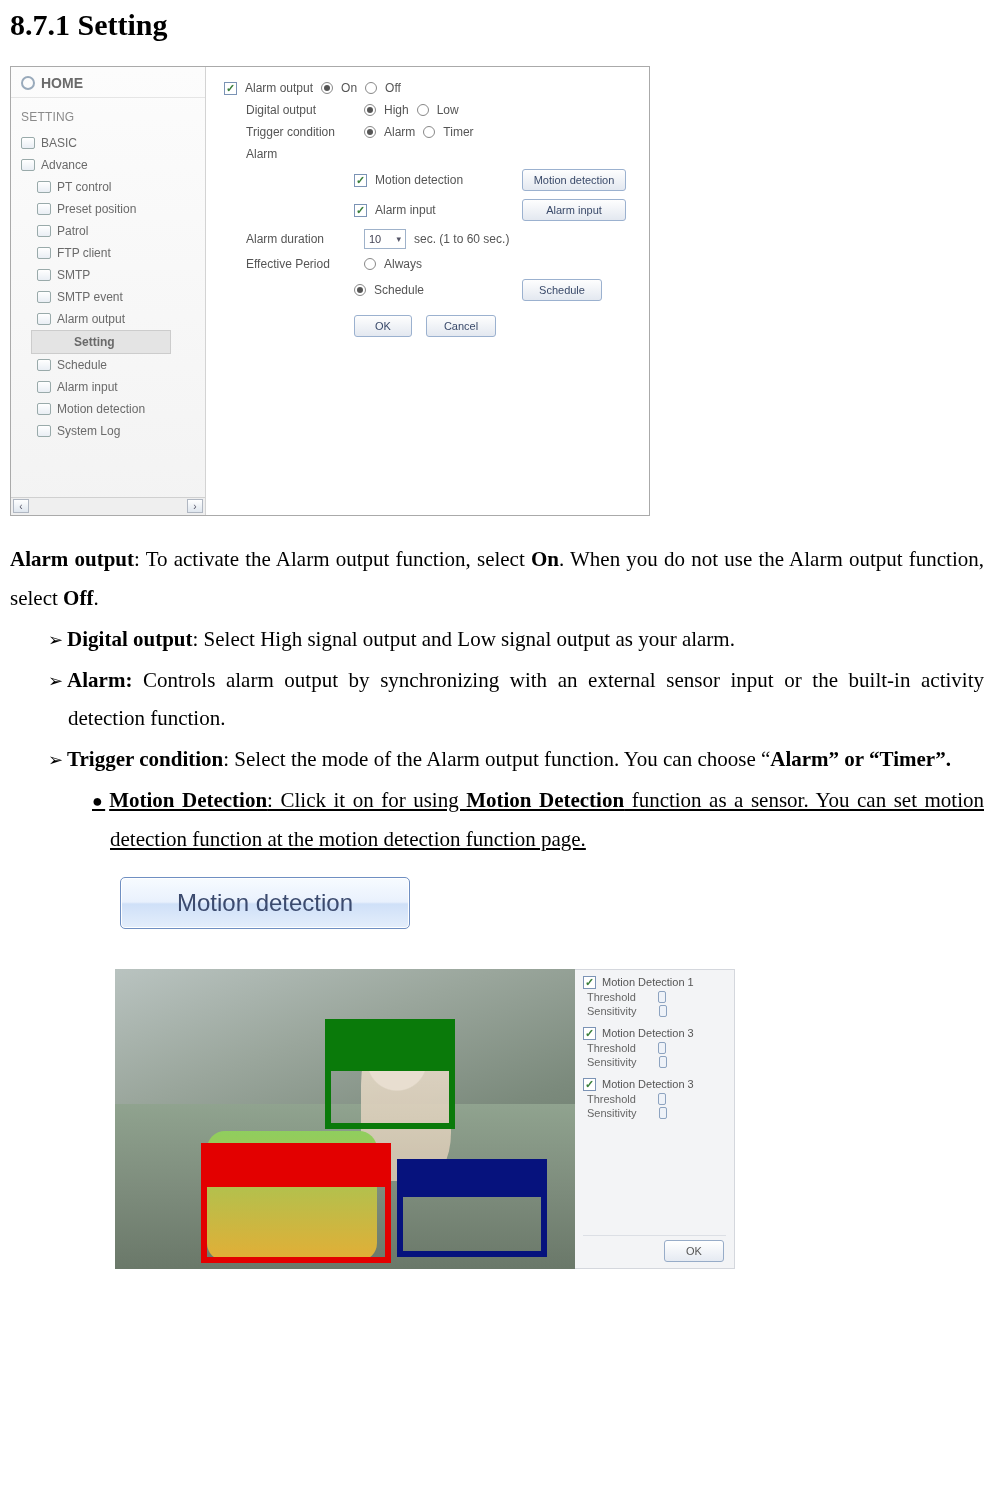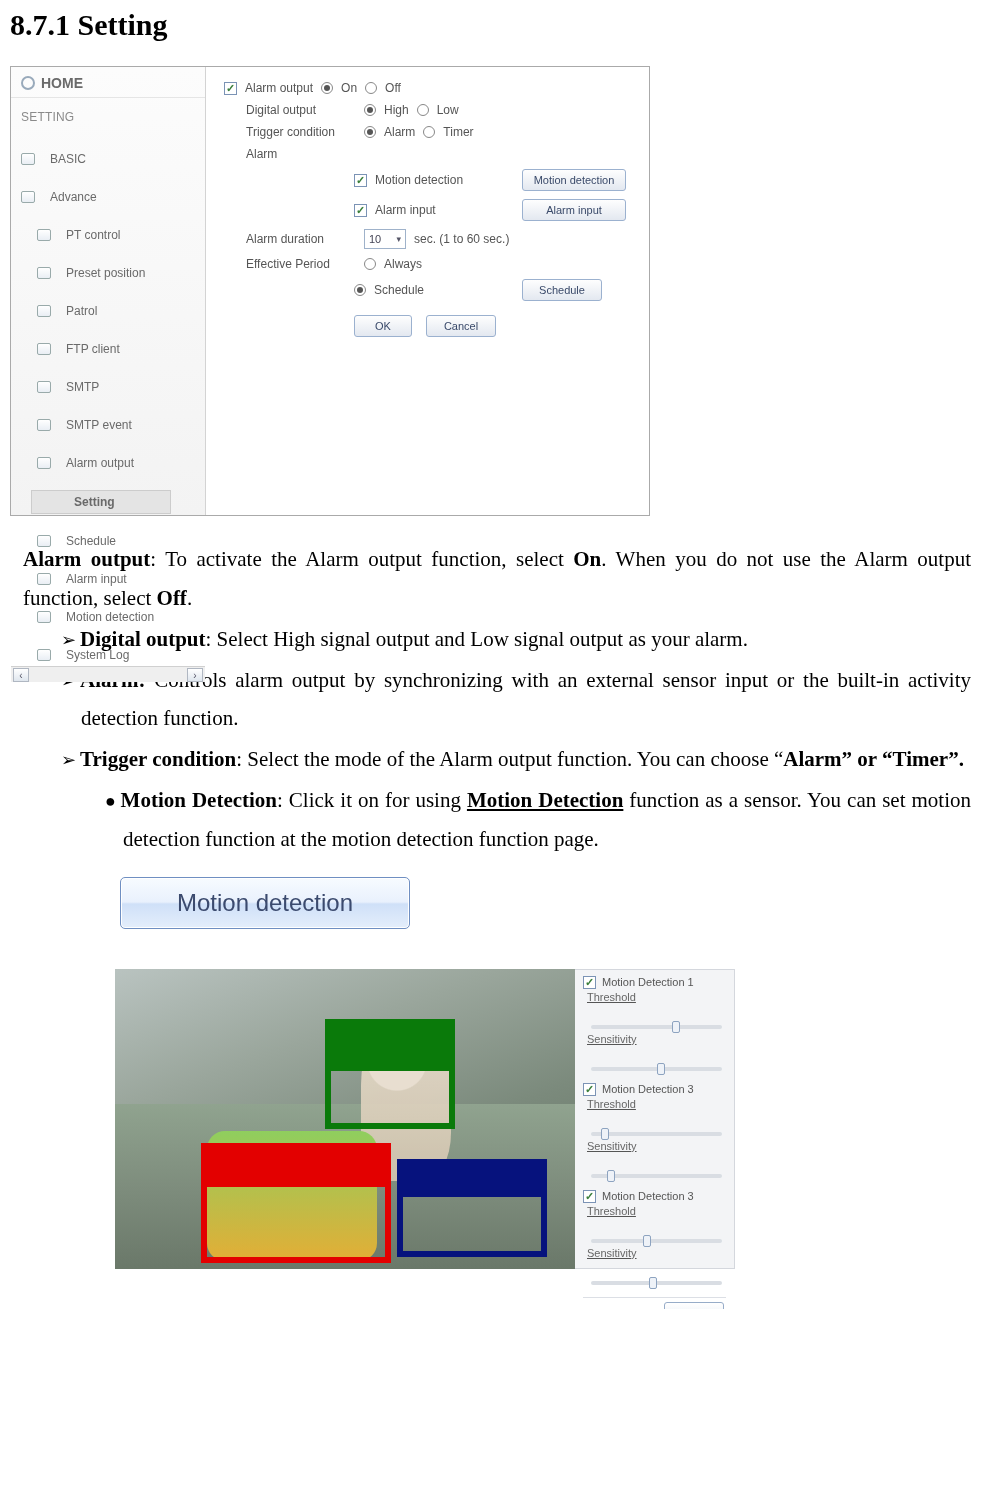--- a/index.html
+++ b/index.html
@@ -47,24 +47,23 @@
     width: 14px; height: 14px; border: 2px solid #9ab; border-radius: 50%;
     display: inline-block;
   }
   .side-heading {
     padding: 12px 10px 8px;
     color: #8a8a8a;
     font-size: 12px;
     letter-spacing: 0.2px;
   }
   .tree-item {
-    display: flex; align-items: center; gap: 15px;
+    display: flex; align-items: center; gap: 6px;
     padding: 4px 6px 4px 10px;
     color: #6a6a6a;
-    margin-top: 16px;
   }
   .tree-item.sub { padding-left: 26px; }
   .tree-item.subsub { padding-left: 42px; font-weight: bold; background: #e4e4e4; width: 140px; margin-left: 20px; border: 1px solid #ccc; }
   .tree-icon {
     width: 14px; height: 12px;
     border: 1px solid #9aa; border-radius: 2px;
     background: linear-gradient(#fff,#e9eef4);
     display: inline-block;
   }
   .scroll-bar-bottom {
@@ -118,25 +117,25 @@
     width:42px;height:20px;border:1px solid #9fb2ca;background:#fff;
     display:inline-flex;align-items:center;justify-content:space-between;
     padding:0 4px;font-size:11px;color:#445;
   }
   .sel .caret{font-size:9px;color:#556;}
   .btnrow { padding-left:130px; margin-top:10px; display:flex; gap:14px; }
   .alarm-checkbox-col { display:flex; align-items:center; gap:8px; width: 160px;}
 
   
   .body-text { font-size: 21px; line-height: 1.85; }
-  .body-text p { margin: 0 13px 2px; text-align: justify; }
+  .body-text p { margin: 0 0 2px; text-align: justify; }
   .bold { font-weight: bold; }
   .bullet-lvl1 { padding-left: 58px; text-indent: -20px; }
   .bullet-lvl1 .arrow { font-family: Arial, sans-serif; font-size: 18px; padding-right: 4px; }
-  .bullet-lvl2 { padding-left: 100px; text-indent: -18px; }
+  .bullet-lvl2 { padding-left: 100px; text-indent: -18px; text-decoration: underline; }
   .bullet-lvl2 .dot { font-size: 18px; padding-right: 4px;}
 
   
   .md-btn-img {
     margin: 18px 0 40px 110px;
     width: 290px; height: 52px;
     display:flex;align-items:center;justify-content:center;
     background: linear-gradient(#f7fbff 0%, #e9f1fd 48%, #cfe0f8 52%, #e4eefb 100%);
     border:1px solid #6f8fc2;border-radius:5px;
     font-family: Tahoma, Arial, sans-serif; font-size:24px; color:#3b4a6e;
@@ -187,21 +186,21 @@
   .det-blue .frame { top:32px; border:6px solid #06127d; }
 
   .md-panel {
     flex:1; background:#f3f4f6; border:1px solid #d4d7dd; border-left:none;
     padding:6px 8px 4px;
     display:flex; flex-direction:column; gap:4px;
   }
   .md-group { padding-bottom:4px; }
   .md-chk-row { display:flex; align-items:center; gap:6px; margin-bottom:2px;}
   .md-lbl { color:#666; }
-  .slider-row { display:flex; flex-direction:column; gap:18px; margin:2px 0 2px 4px;text-decoration:underline;}
+  .slider-row { display:flex; flex-direction:row; gap:18px; margin:2px 0 2px 4px;}
   .slider-track {
     height:4px; background:#d9dde3; border-radius:2px; position:relative; margin:4px 4px 2px;
   }
   .slider-thumb {
     position:absolute; top:-4px; width:8px; height:12px; background:#eef2f8;
     border:1px solid #8da3c0; border-radius:2px;
   }
   .md-ok-row { margin-top:auto; display:flex; justify-content:flex-end; padding:4px 2px 2px; border-top:1px solid #dcdfe5;}
   .md-ok {
     min-width:60px;height:22px;background:linear-gradient(#fff,#e5eaf2);

